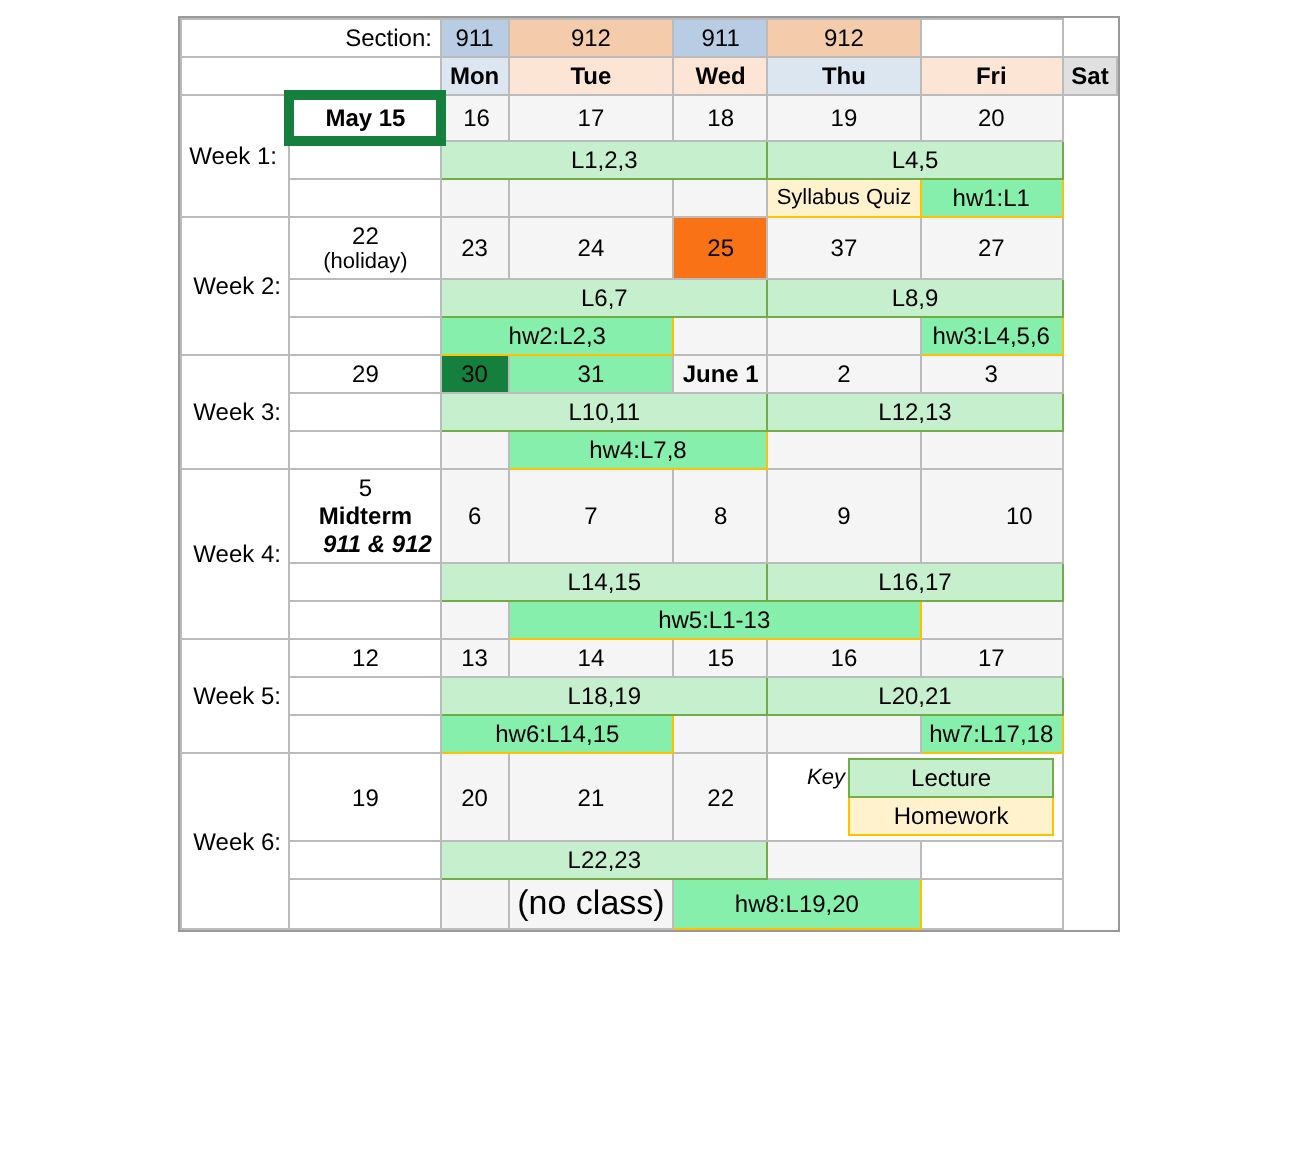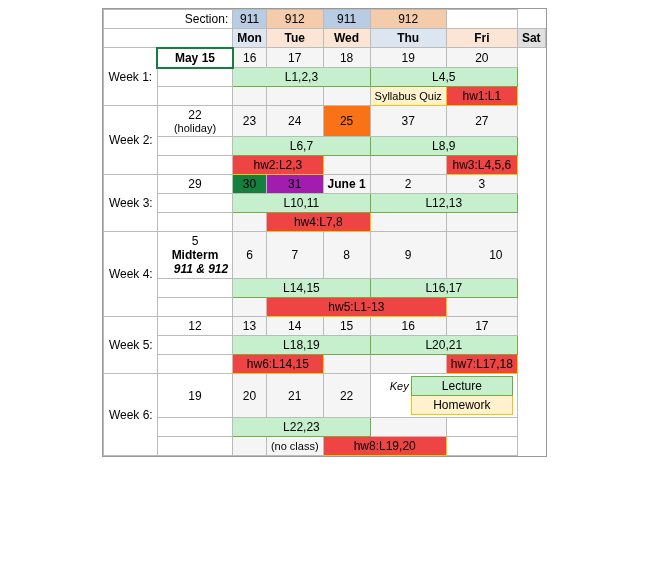--- a/index.html
+++ b/index.html
@@ -26,21 +26,21 @@
       text-align: center;
       vertical-align: middle;
       white-space: nowrap;
     }
     .col-911 { background: #b8cce4; }
     .col-912 { background: #f4ccac; }
     .day-header { background: #e0e0e0; font-weight: bold; text-align: center; }
     .day-911 { background: #dce6f1; }
     .day-912 { background: #fce5d4; }
     .lecture-bar { background: #c6efce; border: 1px solid #70ad47; }
-    .hw-bar { background: #ef4444; border: 1px solid #ffc000; }
+    .hw-bar { background: #86efac; border: 1px solid #ffc000; }
     .quiz-bar { background: #fff2cc; border: 1px solid #ffc000; font-size: 11px; }
     .key-lecture { background: #c6efce; border: 1px solid #70ad47; }
     .key-homework { background: #fff2cc; border: 1px solid #ffc000; }
   </style>
 </head>
 <body>
 
 <div class="schedule-container">
   <table>
 
@@ -61,21 +61,21 @@
       <td class="day-header day-911"><span>Mon</span></td>
       <td class="day-header day-912"><span>Tue</span></td>
       <td class="day-header day-912"><span>Wed</span></td>
       <td class="day-header day-911"><span>Thu</span></td>
       <td class="day-header day-912"><span>Fri</span></td>
       <td class="day-header" style="background:#e0e0e0;"><span>Sat</span></td>
     </tr>
 
     <tr>
       <td rowspan="3" style="background:#fff; text-align:right; padding-right:4px; border:1px solid #bbb; white-space:nowrap;"><span>Week 1:</span></td>
-      <td style="background:#fff; border:2px solid #15803d; font-weight:bold;"><span>May 15</span></td>
+      <td style="background:#fff; border:5px solid #15803d; font-weight:bold;"><span>May 15</span></td>
       <td style="background:#f5f5f5;"><span>16</span></td>
       <td style="background:#f5f5f5;"><span>17</span></td>
       <td style="background:#f5f5f5;"><span>18</span></td>
       <td style="background:#f5f5f5;"><span>19</span></td>
       <td style="background:#f5f5f5;"><span>20</span></td>
     </tr>
     <tr>
       <td style="background:#fff; border:1px solid #bbb;"></td>
       <td colspan="3" class="lecture-bar"><span>L1,2,3</span></td>
       <td colspan="2" class="lecture-bar"><span>L4,5</span></td>
@@ -111,21 +111,21 @@
       <td colspan="2" class="hw-bar"><span>hw2:L2,3</span></td>
       <td style="background:#f5f5f5;"></td>
       <td style="background:#f5f5f5;"></td>
       <td class="hw-bar"><span>hw3:L4,5,6</span></td>
     </tr>
 
     <tr>
       <td rowspan="3" style="background:#fff; text-align:right; padding-right:4px; border:1px solid #bbb; white-space:nowrap;"><span>Week 3:</span></td>
       <td style="background:#fff; border:1px solid #bbb;"><span>29</span></td>
       <td style="background:#15803d;"><span>30</span></td>
-      <td style="background:#a21caf;"><span>31</span></td>
+      <td style="background:#86efac;"><span>31</span></td>
       <td style="background:#f5f5f5; font-weight:bold;"><span>June 1</span></td>
       <td style="background:#f5f5f5;"><span>2</span></td>
       <td style="background:#f5f5f5;"><span>3</span></td>
     </tr>
     <tr>
       <td style="background:#fff; border:1px solid #bbb;"></td>
       <td colspan="3" class="lecture-bar"><span>L10,11</span></td>
       <td colspan="2" class="lecture-bar"><span>L12,13</span></td>
     </tr>
     <tr>
@@ -207,20 +207,20 @@
     <tr>
       <td style="background:#fff; border:1px solid #bbb;"></td>
       <td colspan="3" class="lecture-bar"><span>L22,23</span></td>
       <td style="background:#f5f5f5;"></td>
       <td style="background:#fff; border:1px solid #bbb;"></td>
     </tr>
     <tr>
       <td style="background:#fff; border:1px solid #bbb;"></td>
       <td style="background:#f5f5f5;"></td>
       <td style="background:#f5f5f5;">
-        <span style="font-size:11px;">(no class)</span>
+        <span style="font-size:17px;">(no class)</span>
       </td>
       <td colspan="2" class="hw-bar"><span>hw8:L19,20</span></td>
       <td style="background:#fff; border:1px solid #bbb;"></td>
     </tr>
   </tbody>
     </table>
 </div>
 
 </body></html>

